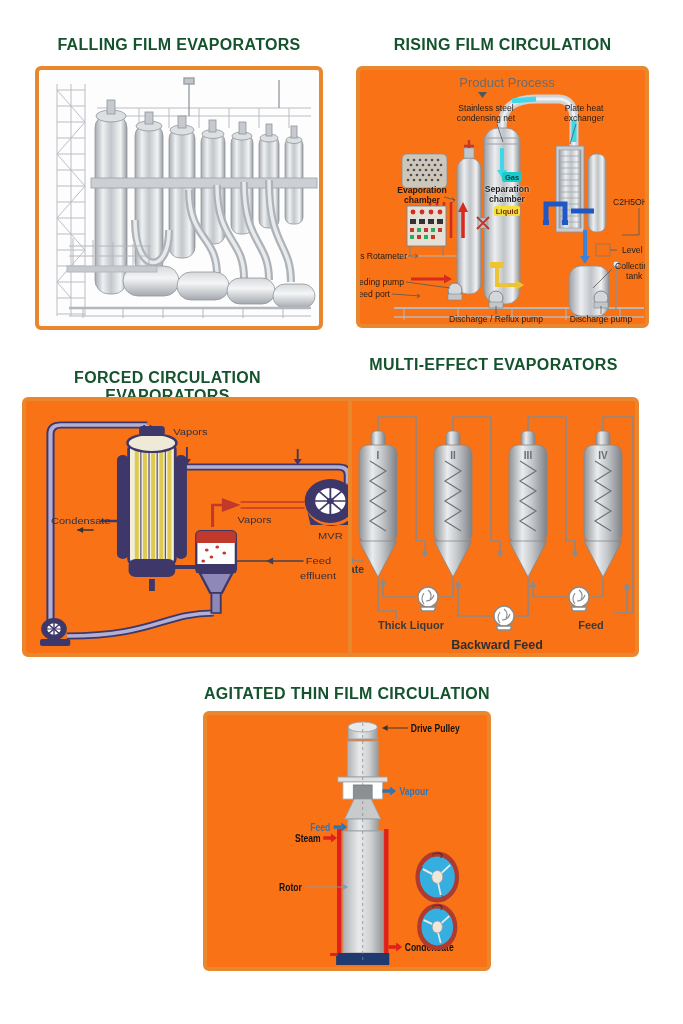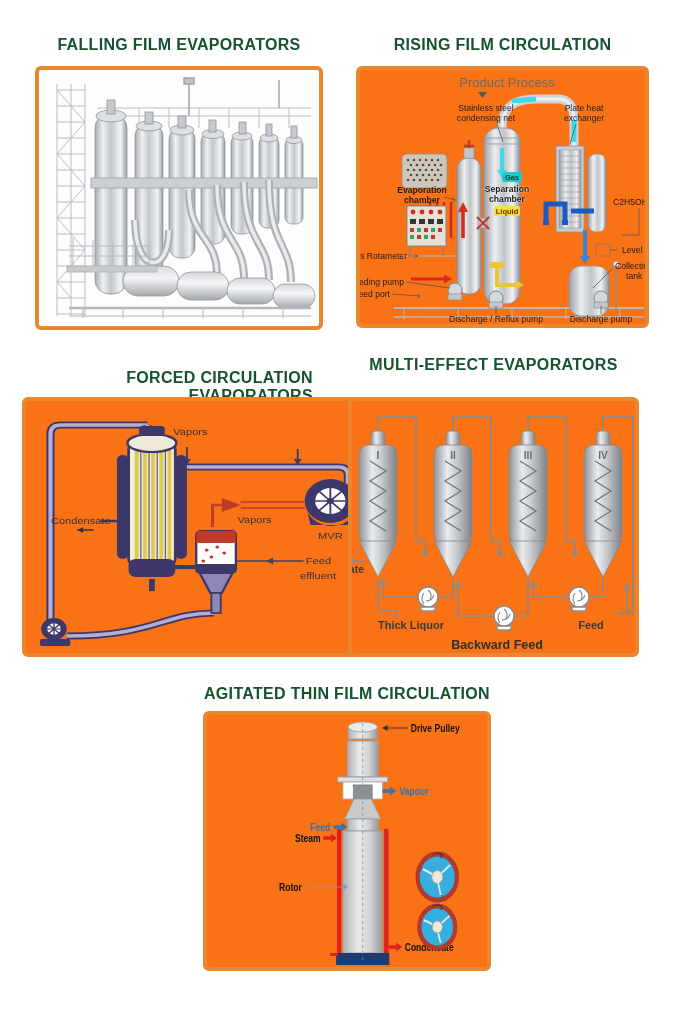--- a/index.html
+++ b/index.html
@@ -13,21 +13,21 @@
   text{font-family:"Liberation Sans","DejaVu Sans",sans-serif;}
   .lbl{font-size:8.6px;fill:#1c1c1c;}
   .lblb{font-size:10px;font-weight:bold;fill:#111;}
   .blue{fill:#2e75b6;}
 </style>
 </head>
 <body>
 
 <div class="ptitle" style="left:35px;top:36px;width:288px;">FALLING FILM EVAPORATORS</div>
 <div class="ptitle" style="left:356px;top:36px;width:293px;">RISING FILM CIRCULATION</div>
-<div class="ptitle" style="left:22px;top:369px;width:291px;text-align:right;">FORCED CIRCULATION EVAPORATORS</div>
+<div class="ptitle" style="left:22px;top:369px;width:291px;">FORCED CIRCULATION EVAPORATORS</div>
 <div class="ptitle" style="left:348px;top:356px;width:291px;">MULTI-EFFECT EVAPORATORS</div>
 <div class="ptitle" style="left:203px;top:685px;width:288px;">AGITATED THIN FILM CIRCULATION</div>
 
 <div class="panel" style="left:35px;top:66px;width:288px;height:264px;">
 <svg width="100%" height="100%" viewBox="0 0 280 256" preserveAspectRatio="none">
   <defs>
     <linearGradient id="f-steel" x1="0" y1="0" x2="1" y2="0">
       <stop offset="0" stop-color="#a7acb2"></stop>
           <stop offset=".25" stop-color="#eef0f1"></stop>
       <stop offset=".5" stop-color="#c3c7cb"></stop>

